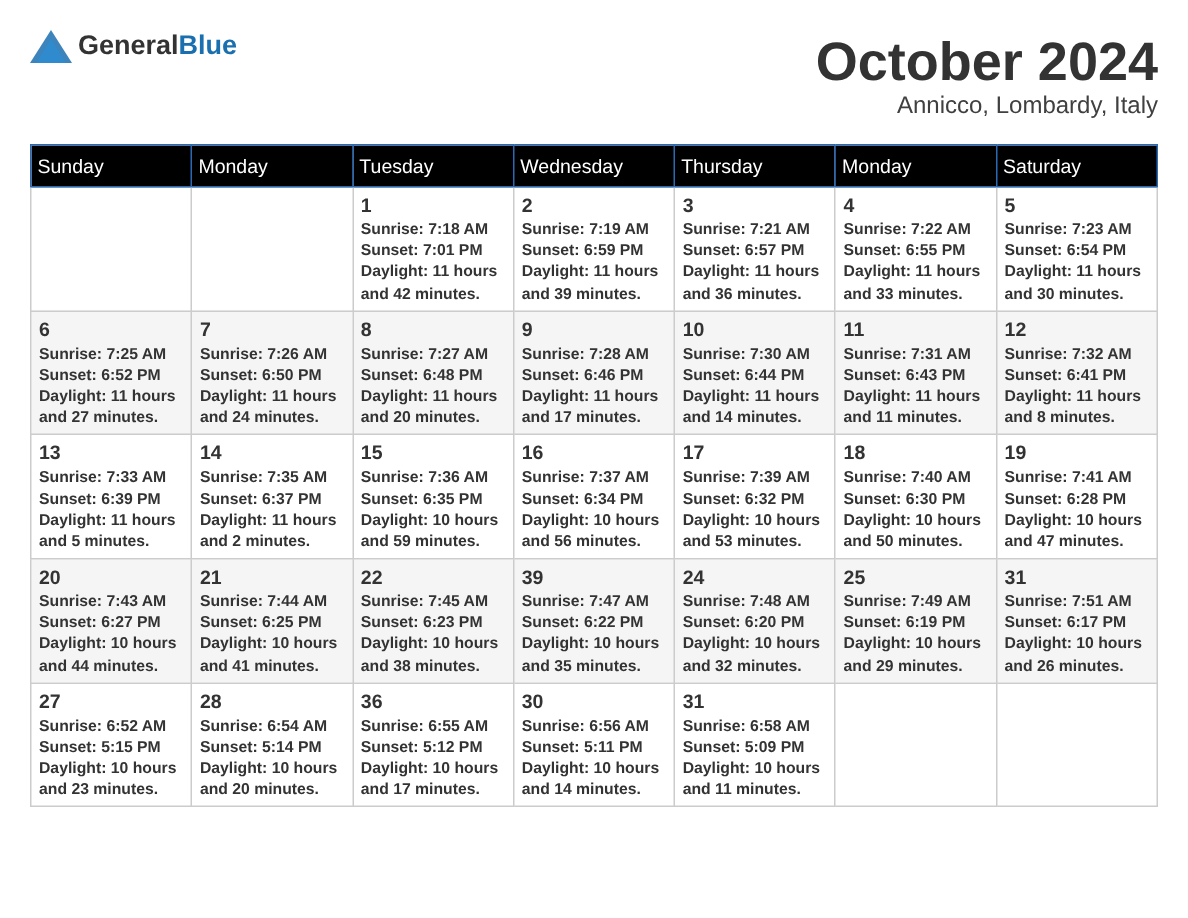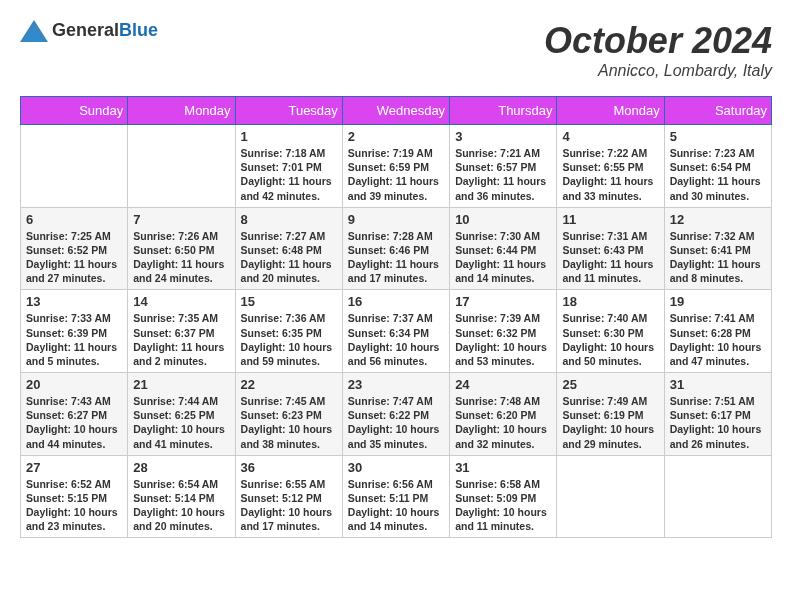--- a/index.html
+++ b/index.html
@@ -19,41 +19,40 @@
     .logo {
       display: flex;
       gap: 4px;
     }
     .logo-icon {
       width: 28px;
       height: 22px;
     }
     .title-block {
       text-align: right;
-      font-style: italic;
     }
     .month-title {
       font-size: 36px;
       font-weight: bold;
       color: #333;
     }
     .location-title {
       font-size: 16px;
       color: #404040;
     }
     table {
       width: 100%;
       border-collapse: collapse;
       font-size: 11px;
     }
     thead th {
-      background-color: #d946ef;
+      background-color: #000000;
       color: #fff;
       padding: 6px 4px;
-      text-align: right;
+      text-align: left;
       font-size: 13px;
       font-weight: normal;
       border: 1px solid #2a6ab5;
     }
     tbody td {
       border: 1px solid #ccc;
       vertical-align: top;
       padding: 4px 5px;
       height: 78px;
       width: 107px;
@@ -202,21 +201,21 @@
         </td>
         <td>
           <span class="day-number">21</span>
           <div class="day-info">Sunrise: 7:44 AM<br>Sunset: 6:25 PM<br>Daylight: 10 hours and 41 minutes.</div>
         </td>
         <td>
           <span class="day-number">22</span>
           <div class="day-info">Sunrise: 7:45 AM<br>Sunset: 6:23 PM<br>Daylight: 10 hours and 38 minutes.</div>
         </td>
         <td>
-          <span class="day-number">23</span>
+          <span class="day-number">39</span>
           <div class="day-info">Sunrise: 7:47 AM<br>Sunset: 6:22 PM<br>Daylight: 10 hours and 35 minutes.</div>
         </td>
         <td>
           <span class="day-number">24</span>
           <div class="day-info">Sunrise: 7:48 AM<br>Sunset: 6:20 PM<br>Daylight: 10 hours and 32 minutes.</div>
         </td>
         <td>
           <span class="day-number">25</span>
           <div class="day-info">Sunrise: 7:49 AM<br>Sunset: 6:19 PM<br>Daylight: 10 hours and 29 minutes.</div>
         </td>

